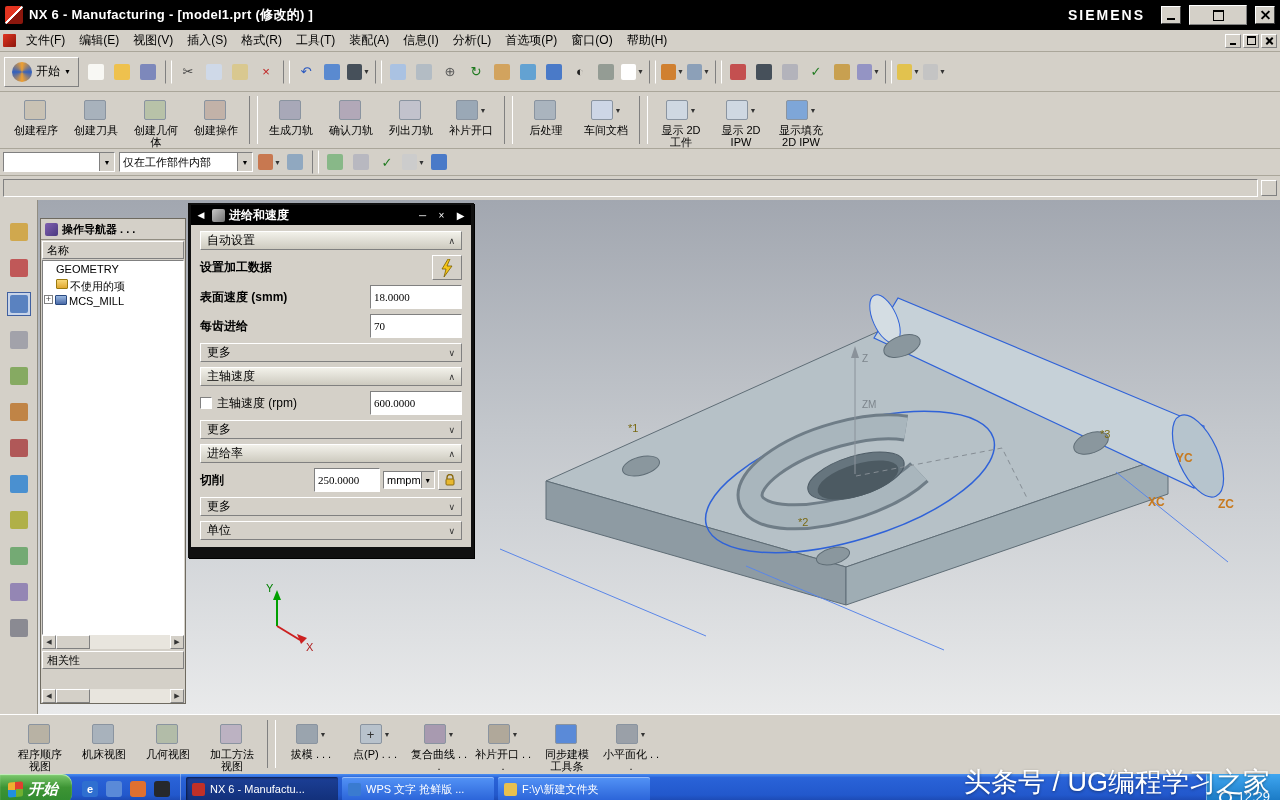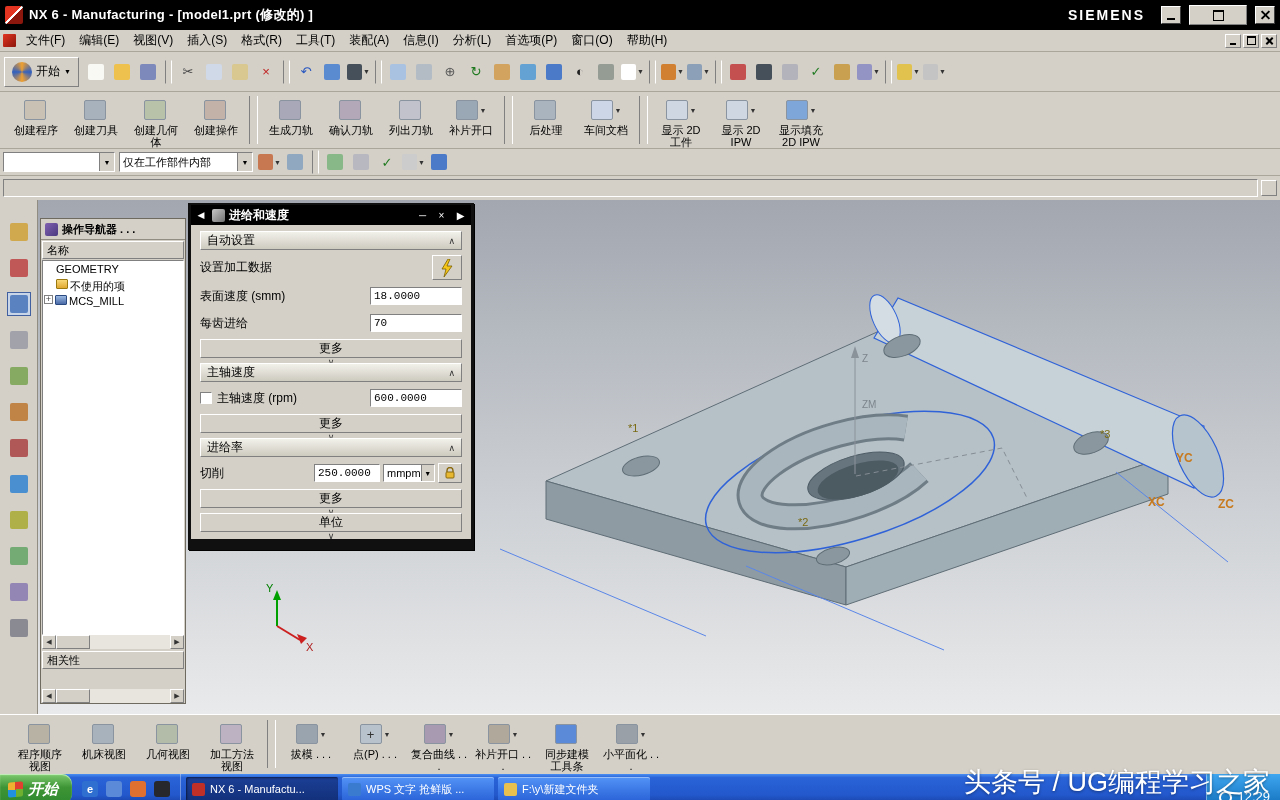--- a/index.html
+++ b/index.html
@@ -98,26 +98,26 @@
   .dialog { position:absolute; left:188px; top:3px; width:286px; background:#d4d0c8; border-style:solid; border-color:#101010; border-width:2px 3px 11px 3px; z-index:5; box-shadow:1px 1px 0 #000; }
   .dlg-title { height:20px; background:#000; color:#fff; display:flex; align-items:center; gap:4px; padding:0 3px; }
   .dlg-nav { font-size:9px; font-weight:normal; color:#fff; width:14px; text-align:center; }
   .dlg-tool-icon { width:13px; height:13px; background:linear-gradient(135deg,#c8c8c8,#707070); border-radius:2px; }
   .dlg-title-text { flex:1; font-size:12px; font-weight:bold; }
   .dlg-btn { width:15px; text-align:center; font-size:10px; font-weight:normal; color:#fff; }
   .dlg-body { padding:6px 9px 7px; display:flex; flex-direction:column; gap:5px; font-size:12px; }
   .group-head { height:19px; display:flex; align-items:center; justify-content:space-between; padding:0 6px; background:linear-gradient(#f2f1ea,#cdcabf); border:1px solid; border-color:#fff #808080 #808080 #fff; }
   .chev { font-size:9px; font-weight:normal; color:#333; }
   .field-row { display:flex; align-items:center; justify-content:space-between; min-height:22px; }
-  .flabel { font-size:12px; }
-  .val { width:92px; height:18px; background:#fff; border:1px solid; border-color:#808080 #fff #fff #808080; font-size:11px; font-family:Liberation Mono, monospace; padding:0 3px; }
+  .flabel { font-size:12px;font-weight:bold; }
+  .val { width:92px; height:24px; background:#fff; border:1px solid; border-color:#808080 #fff #fff #808080; font-size:11px; font-family:Liberation Serif, serif; padding:0 3px; }
   .val-sm { width:66px; }
   .sq-btn { width:30px; height:25px; background:#d4d0c8; border:1px solid; border-color:#fff #808080 #808080 #fff; display:flex; align-items:center; justify-content:center; }
   .lock-btn { width:24px; height:20px; }
-  .more-bar { height:19px; display:flex; align-items:center; justify-content:space-between; padding:0 6px; background:#d4d0c8; border:1px solid; border-color:#fff #808080 #808080 #fff;flex-direction:column; }
+  .more-bar { height:19px; display:flex; align-items:center; justify-content:space-between; padding:0 6px; background:#d4d0c8; border:1px solid; border-color:#fff #808080 #808080 #fff; }
   .cklabel { display:flex; align-items:center; gap:5px; }
   .checkbox { width:12px; height:12px; background:#fff; border:1px solid; border-color:#808080 #fff #fff #808080; display:inline-block; }
   .feed-group { display:flex; align-items:center; gap:3px; }
   .unit-combo { height:18px; width:52px; background:#fff; border:1px solid; border-color:#808080 #fff #fff #808080; display:flex; align-items:center; font-size:11px; }
   .unit-combo i { flex:1; font-style:normal; padding-left:3px; }
   .dlg-actions { display:flex; justify-content:flex-end; gap:10px; padding:5px 4px 2px; }
   .btn { width:58px; height:20px; background:#d4d0c8; border:1px solid; border-color:#fff #808080 #808080 #fff; font-size:12px; font-family:"Liberation Sans","DejaVu Sans",sans-serif; }
   .btn-ok { border:2px solid #7a3a3a; border-radius:4px; height:22px; }
 
   

